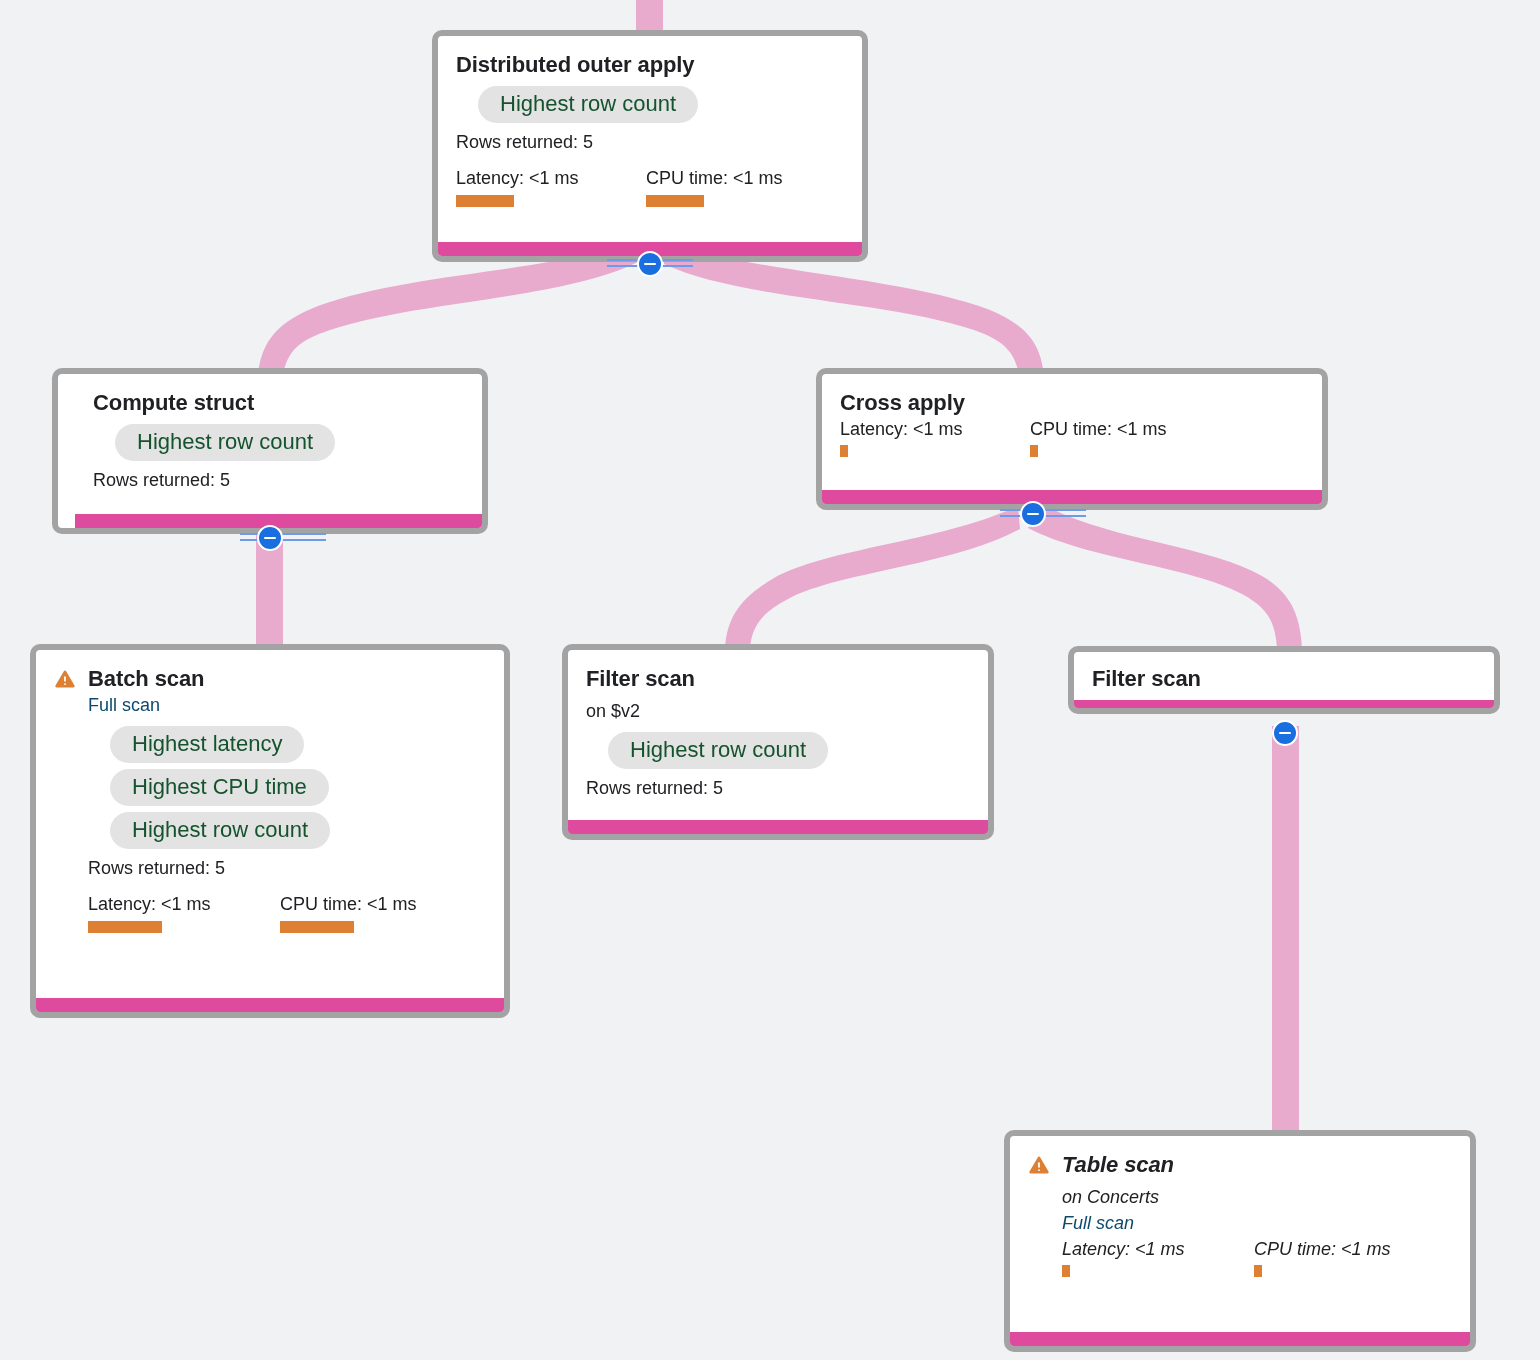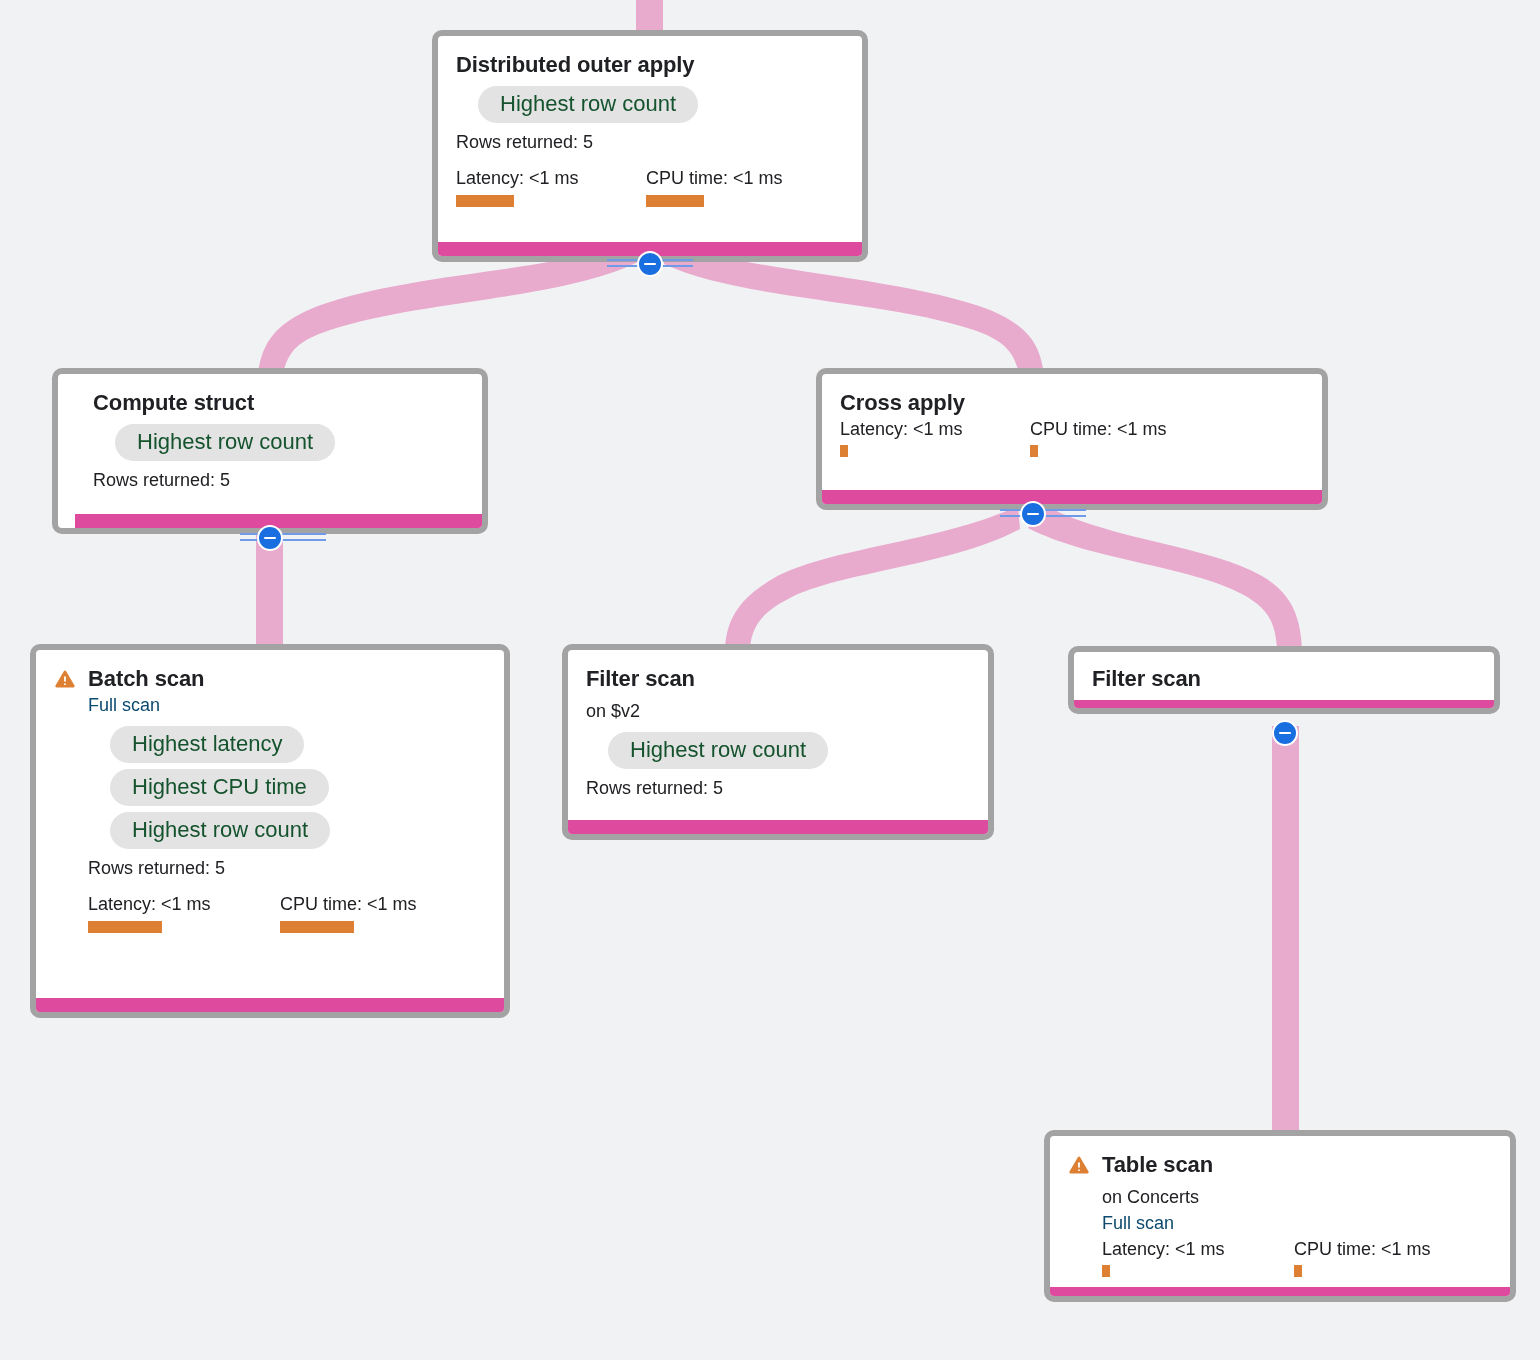--- a/index.html
+++ b/index.html
@@ -349,21 +349,21 @@
   <div class="node" style="left:1068px; top:646px; width:432px; height:68px;">
     <div class="node-body" style="padding:14px 18px 8px 18px;">
       <div class="node-title-row">
         <div class="node-title">Filter scan</div>
       </div>
     </div>
     <div class="node-footer"></div>
   </div>
   <div class="toggle" style="left:1272px; top:720px;"></div>
 
-  <div class="node tight" style="left:1044px; top:1130px; width:472px; height:172px;">
+  <div class="node tight" style="left:1004px; top:1130px; width:472px; height:222px;font-style:italic;">
     <div class="node-body">
       <div class="node-title-row">
         <svg class="warn-icon" viewBox="0 0 24 24" xmlns="http://www.w3.org/2000/svg">
           <path d="M12 2.8c.52 0 1 .28 1.27.74l9.1 15.6c.53.92-.13 2.06-1.18 2.06H2.81c-1.05 0-1.71-1.14-1.18-2.06l9.1-15.6c.27-.46.75-.74 1.27-.74z" fill="#dd8033"></path>
           <rect x="11" y="9" width="2" height="6" rx="1" fill="#ffffff"></rect>
           <rect x="11" y="16.6" width="2" height="2" rx="1" fill="#ffffff"></rect>
         </svg>
         <div class="node-title">Table scan</div>
       </div>
       <div class="indent">

